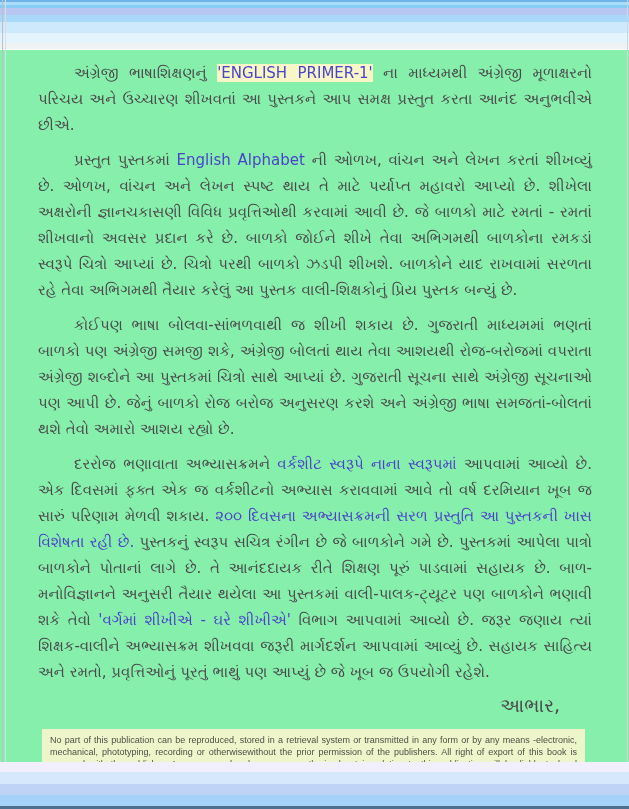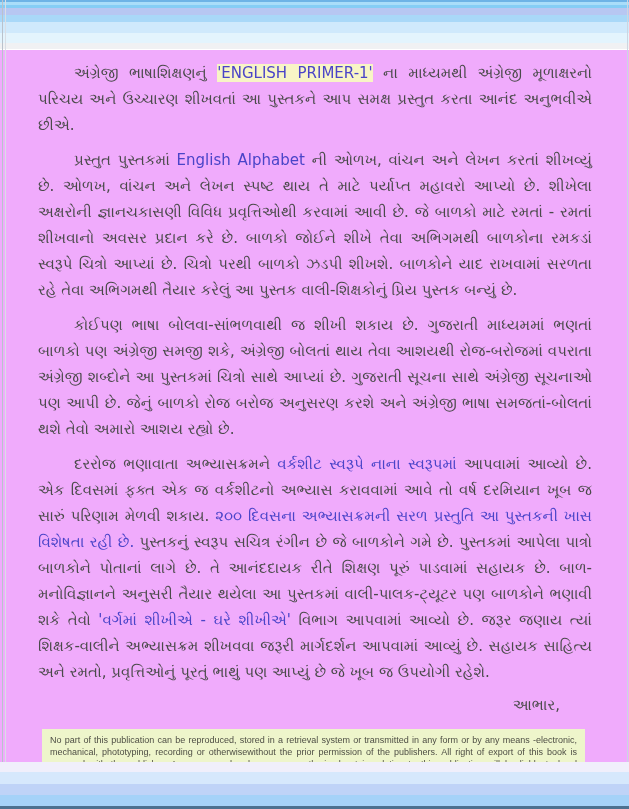--- a/index.html
+++ b/index.html
@@ -1,19 +1,19 @@
 <!DOCTYPE html>
 <html><head>
 <meta charset="utf-8">
 <style>
   html,body{margin:0;padding:0;background:#ffffff;}
   .page{
     position:relative;
     width:629px;height:809px;
-    background:#f0abfc;
+    background:#86efac;
     overflow:hidden;
     font-family:"DejaVu Sans","Liberation Sans",sans-serif;
   }
   
   .top-band{
     position:absolute;top:0;left:0;width:629px;height:50px;
     background:linear-gradient(to bottom,
       #6db3e6 0px,#6db3e6 2px,
       #a9ddf9 2px,#a9ddf9 5px,
       #85cdf5 5px,#85cdf5 8px,
@@ -45,21 +45,21 @@
     text-align:justify;
   }
   .content p{margin:0 0 9px 0;text-indent:36px;}
   .accent{color:#4a44c8;}
   .accent.hl-yellow{background:#f8f5c6;}
   .signature{
     text-align:right;
     padding-right:32px;
     line-height:23px;
     color:#4a4a4a;
-    font-size:15px;
+    font-size:19px;
   }
   .notice{
     margin:12px 0 0 4px;
     width:527px;
     background:#eef5cb;
     color:#4e4e44;
     font-family:"Liberation Sans","DejaVu Sans",sans-serif;
     font-size:9px;line-height:11.8px;
     text-align:justify;text-indent:0;
     padding:6px 8px 7px 8px;

